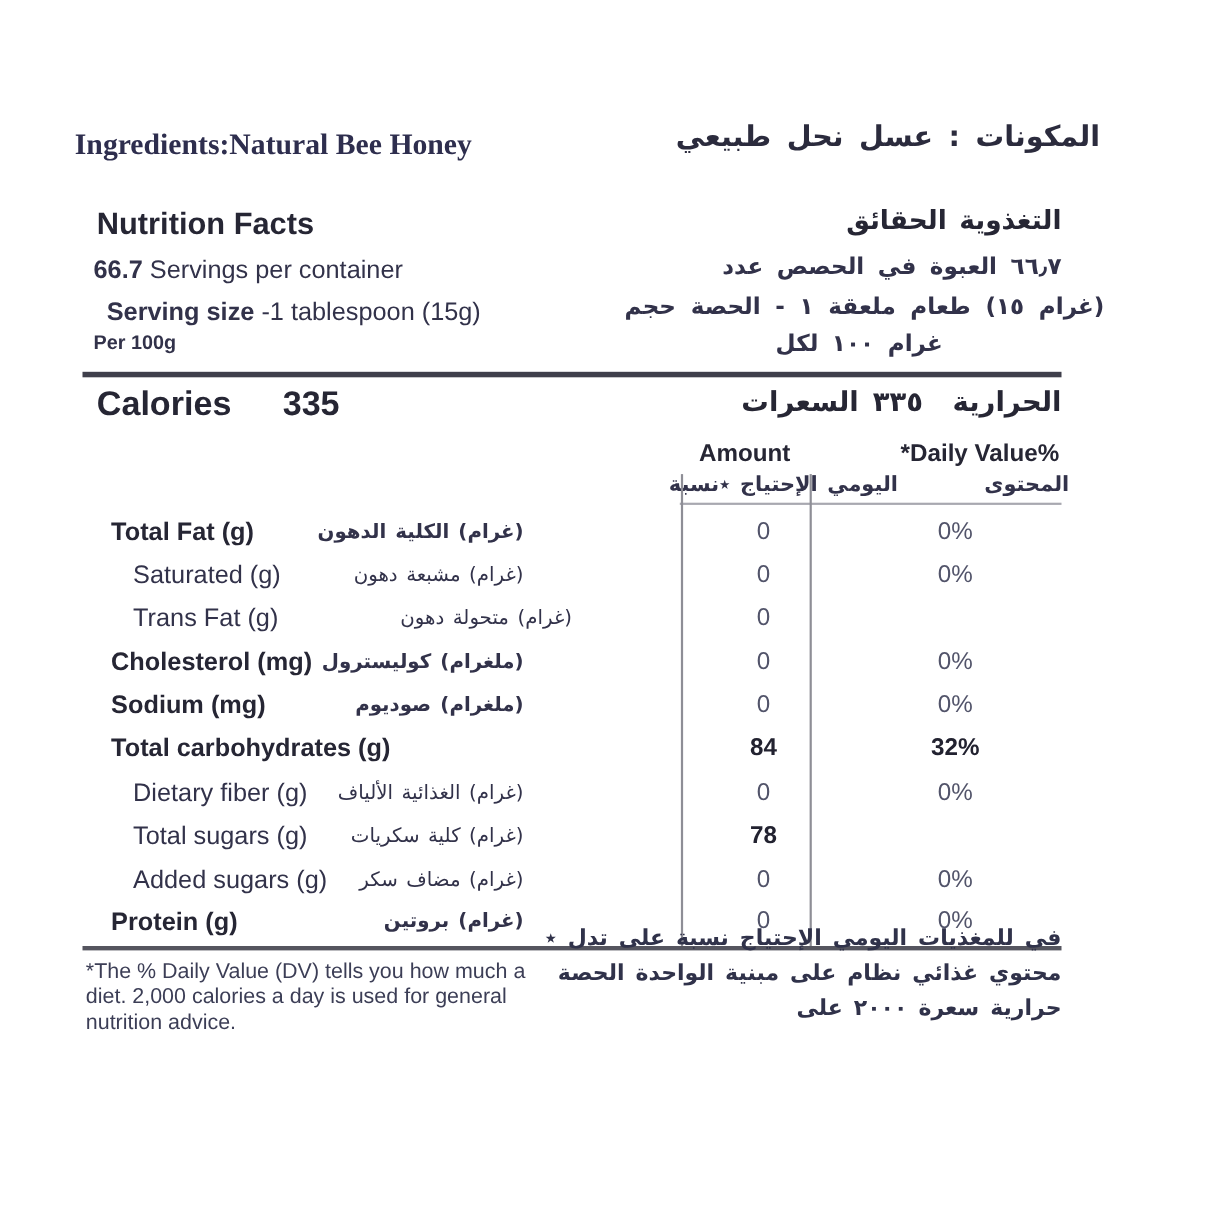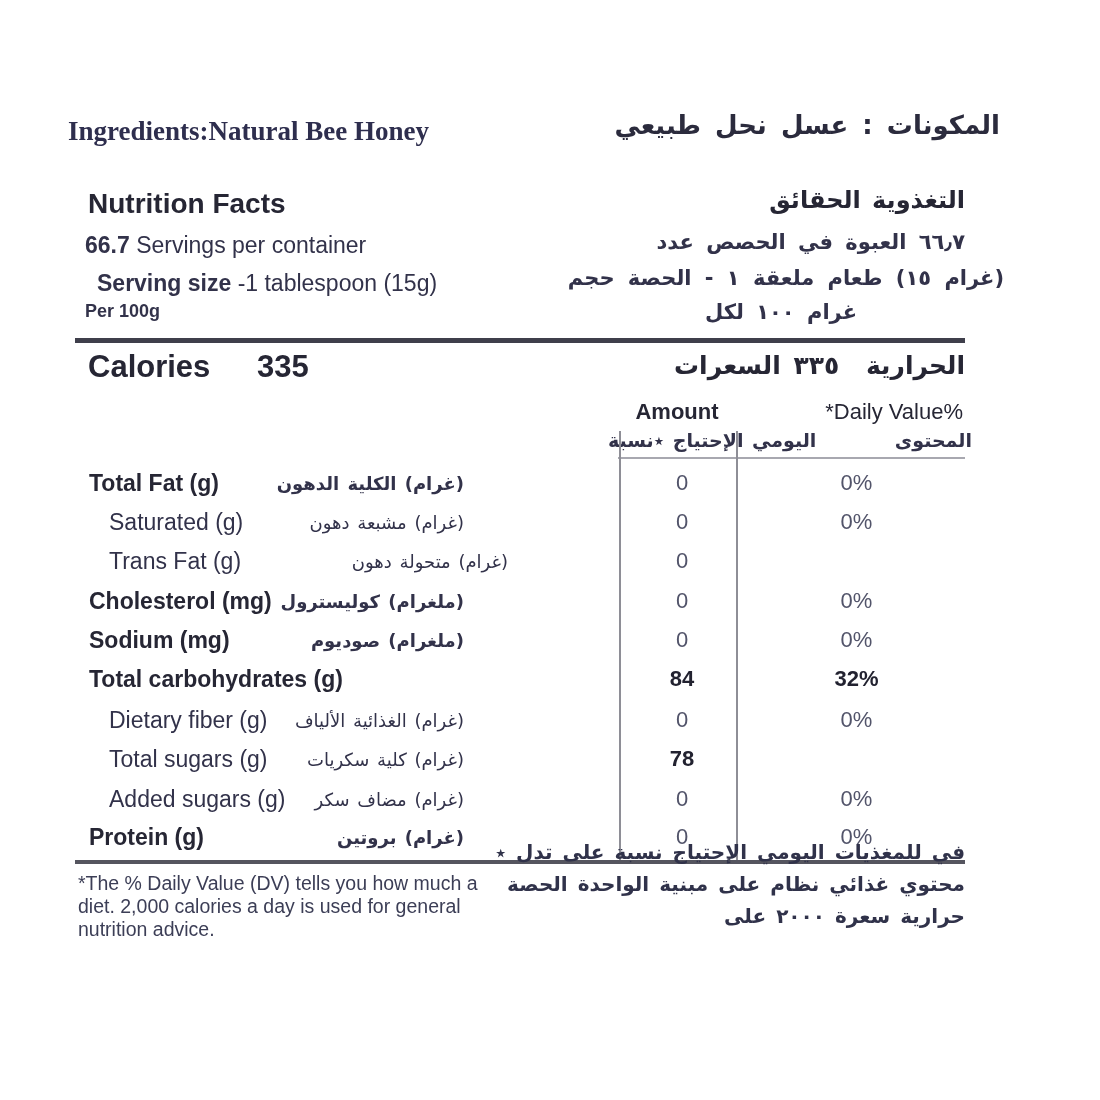--- a/index.html
+++ b/index.html
@@ -32,25 +32,25 @@
   .hr-bottom{left:75px;top:860px;width:890px;height:4px;background:#55555f;}
   .vline{position:absolute;top:431px;width:2px;height:429px;background:var(--line-gray);}
   .v1{left:619px;} .v2{left:736px;}
   
   .cal-en{left:88px;top:349px;font-size:31px;font-weight:bold;color:var(--text-dark);}
   .cal-en .num{margin-left:38px;}
   .cal-ar{right:135px;top:351px;font-size:25px;font-weight:bold;color:var(--text-dark);word-spacing:4px;}
   .cal-ar .num{margin-right:14px;}
   
   .amt-h{left:618px;top:399px;width:118px;text-align:center;font-size:22px;font-weight:bold;color:var(--text-dark);}
-  .dv-h{right:137px;top:399px;font-size:22px;font-weight:normal;color:var(--text-dark);}
+  .dv-h{right:137px;top:399px;font-size:22px;font-weight:bold;color:var(--text-dark);}
   .arh-dv{left:608px;top:429px;font-size:19px;font-weight:bold;word-spacing:2px;}
   .arh-amt{right:128px;top:429px;font-size:19px;font-weight:bold;}
   
-  .row{position:absolute;left:4px;top:0;width:948px;height:34px;}
+  .row{position:absolute;left:16px;top:0;width:948px;height:34px;}
   .rlbl-en{position:absolute;left:85px;top:0;font-size:23px;white-space:nowrap;}
   .row.sub .rlbl-en{left:105px;}
   .row.main .rlbl-en{font-weight:bold;color:var(--text-dark);}
   .rlbl-ar{position:absolute;right:488px;top:3px;font-size:18px;white-space:nowrap;text-align:right;word-spacing:2px;}
   .row.main .rlbl-ar{font-weight:bold;}
   .ramt{position:absolute;left:622px;top:0;width:112px;text-align:center;font-size:22px;color:var(--muted);}
   .rdv{position:absolute;left:740px;top:0;width:225px;text-align:center;font-size:22px;color:var(--muted);}
   .valbold{font-weight:bold;color:#222230 !important;}
   
   .fn-en{left:78px;top:872px;font-size:19.5px;line-height:23px;color:#3c3e56;}

